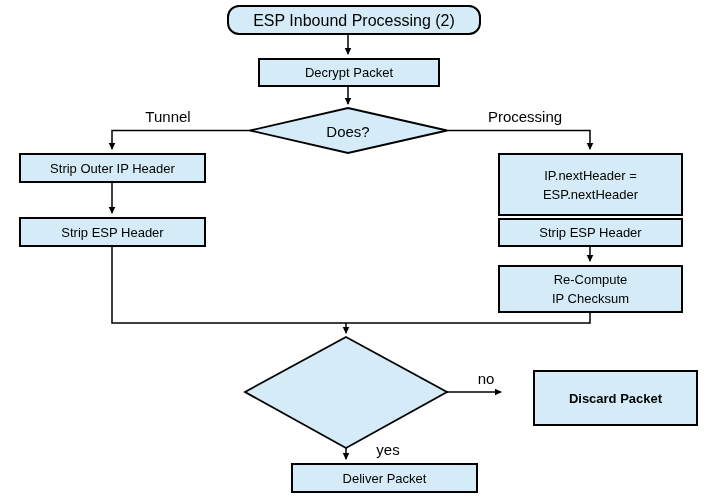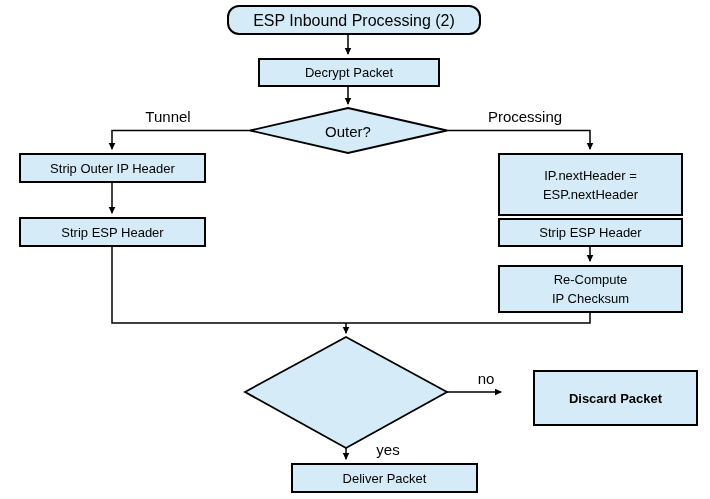--- a/index.html
+++ b/index.html
@@ -124,21 +124,21 @@
 
     <path class="edge" d="M447,392 L501,392" marker-end="url(#arrow)"></path>
 
     <path class="edge" d="M346,448 L346,459" marker-end="url(#arrow)"></path>
   </svg>
 
   <div class="node terminal n-start">ESP Inbound Processing (2)</div>
 
   <div class="node n-decrypt">Decrypt Packet</div>
 
-  <div class="diamond-label l-mode">Outer?</div>
+  <div class="diamond-label l-mode">Does?</div>
 
   <div class="node n-strip-outer">Strip Outer IP Header</div>
 
   <div class="node n-strip-esp-l">Strip ESP Header</div>
 
   <div class="node n-ip-next">IP.nextHeader =
 ESP.nextHeader</div>
 
   <div class="node n-strip-esp-r">Strip ESP Header</div>
 

